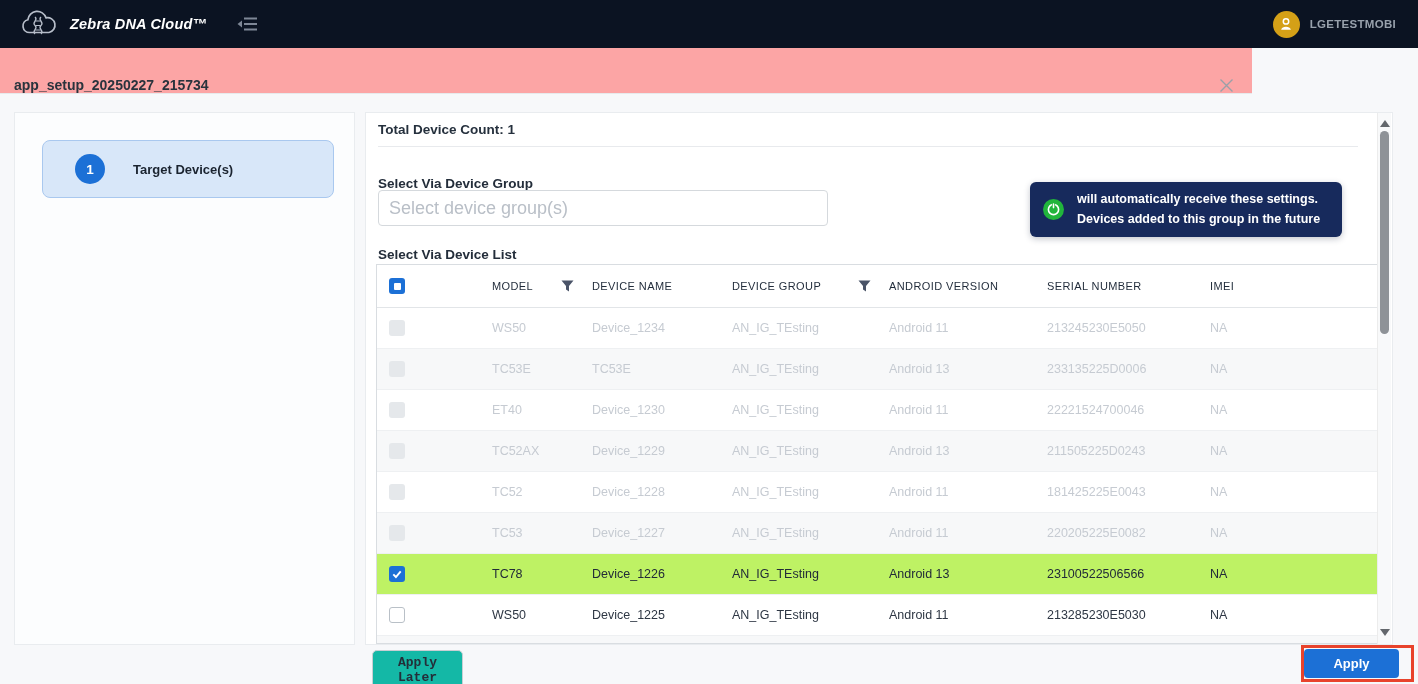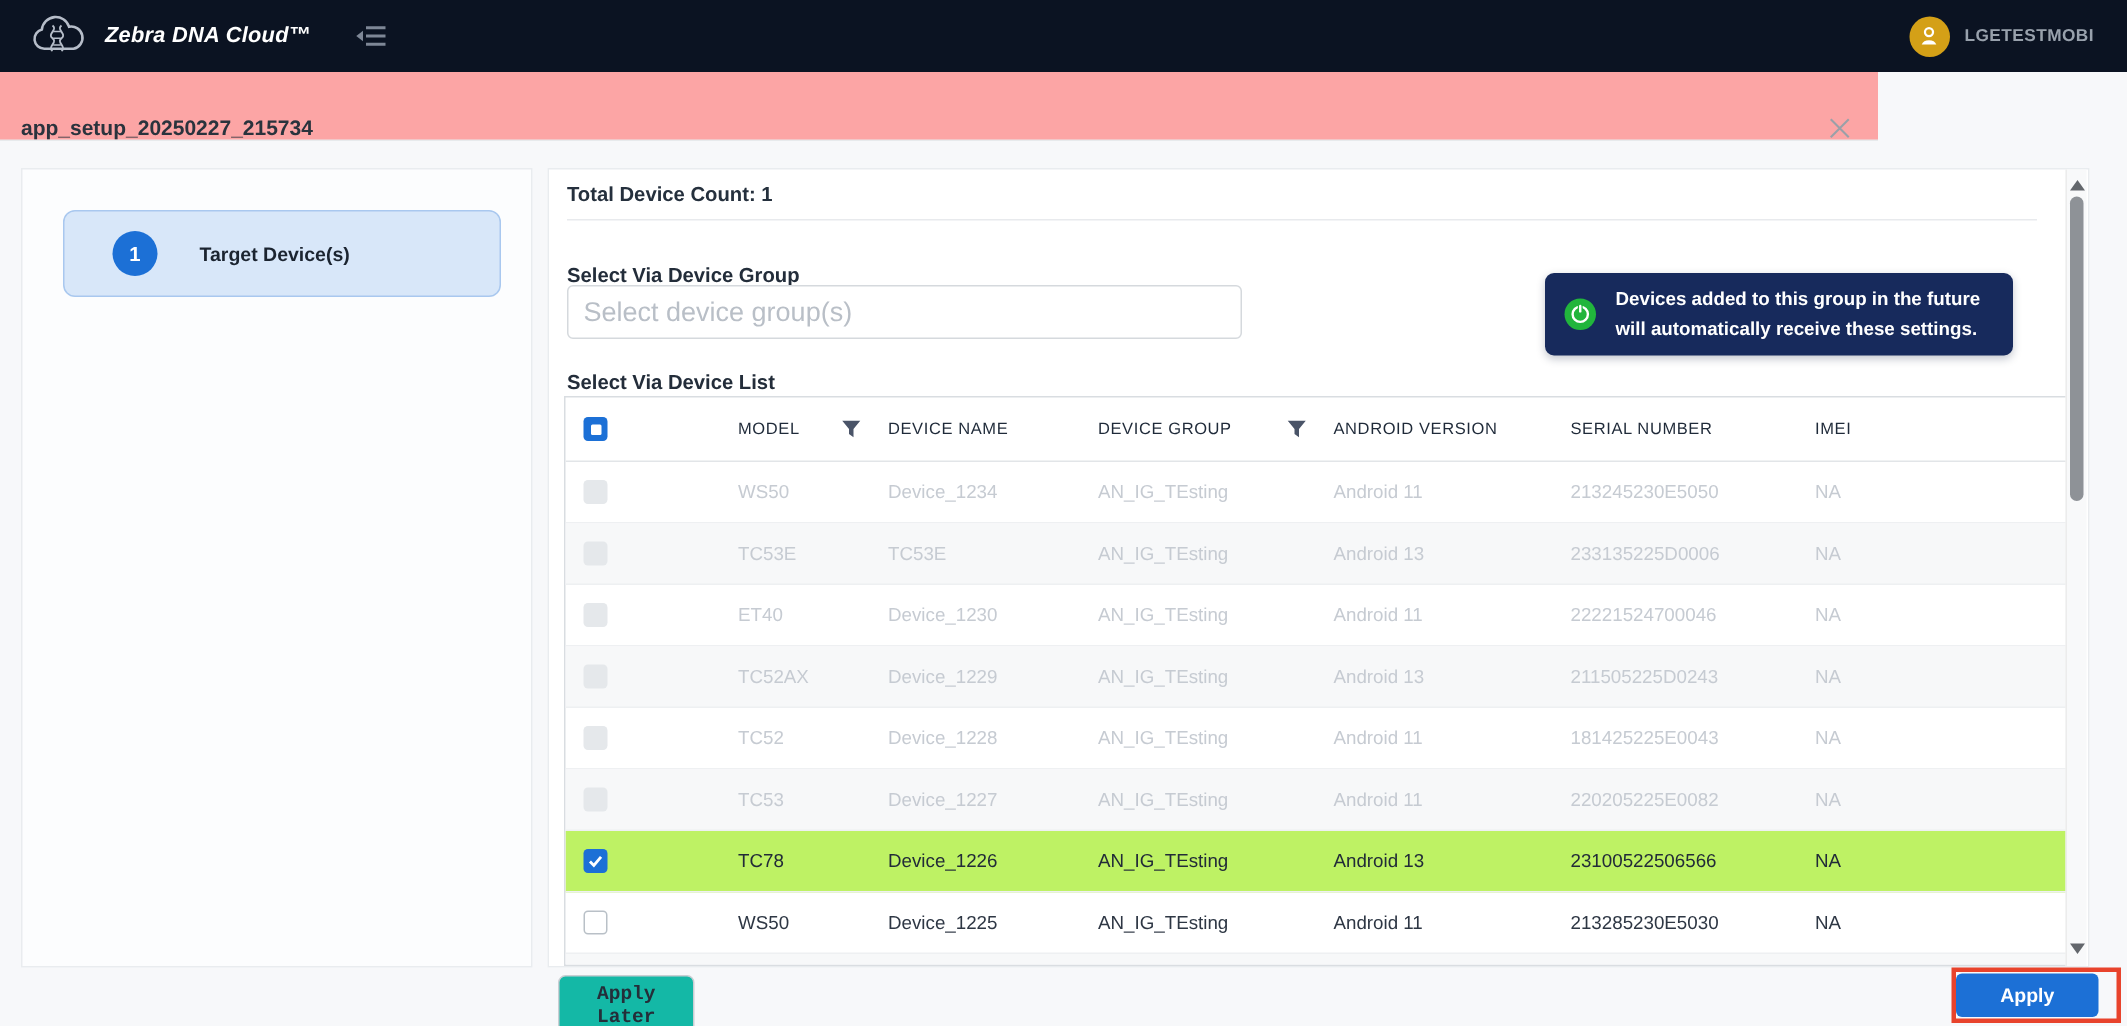--- a/index.html
+++ b/index.html
@@ -123,22 +123,22 @@
     <input class="group-input" type="text" placeholder="Select device group(s)" style="">
 
     <div class="tooltip">
       <svg width="23" height="23" viewBox="0 0 23 23">
         <circle cx="11.5" cy="11.5" r="10.5" fill="#21b53c"></circle>
         <circle cx="11.5" cy="11.5" r="5.1" fill="none" stroke="#ffffff" stroke-width="1.6"></circle>
         <rect x="9.9" y="4.8" width="3.2" height="4.4" fill="#21b53c"></rect>
         <rect x="10.7" y="5.2" width="1.6" height="5.2" rx="0.8" fill="#ffffff"></rect>
       </svg>
       <div class="tooltip-text">
+        <span>will automatically receive these settings.</span>
         <span>Devices added to this group in the future</span>
-        <span>will automatically receive these settings.</span>
       </div>
     </div>
 
     <div class="section-label list-label">Select Via Device List</div>
 
     <div class="dtable">
       <div class="thead">
         <div class="hcell cb-cell">
           <span class="cb cb-header">
               <span class="indet"></span>

